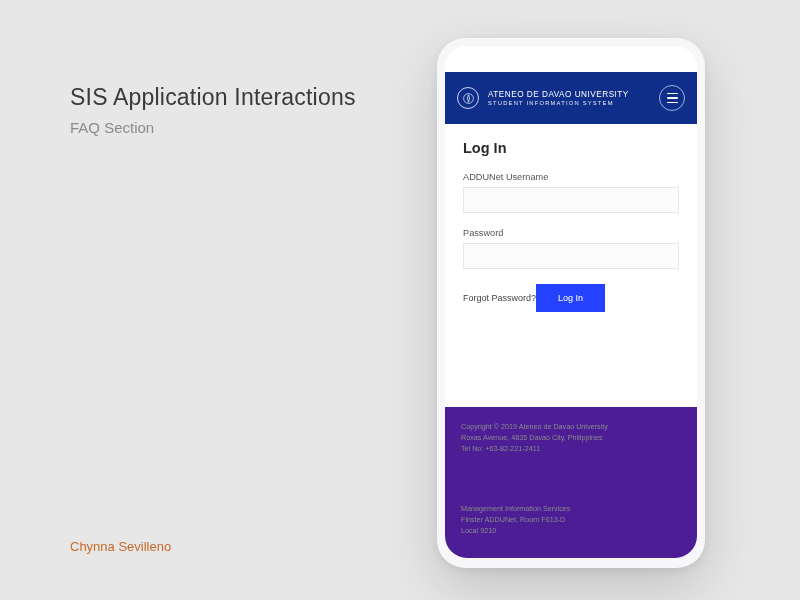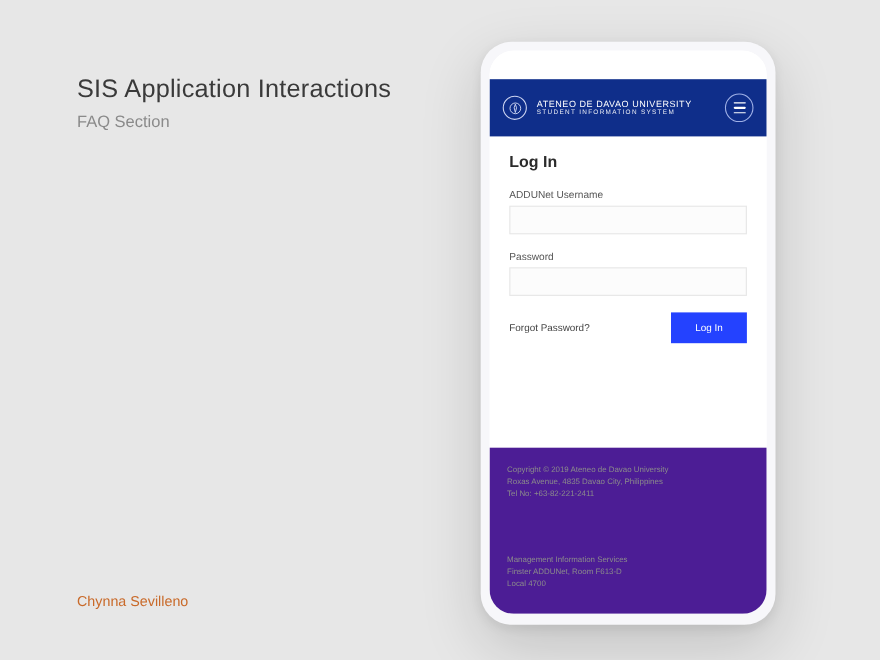--- a/index.html
+++ b/index.html
@@ -1,19 +1,19 @@
 <!DOCTYPE html>
 <html><head>
 <meta charset="utf-8">
 <style>
   * { margin: 0; padding: 0; box-sizing: border-box; }
   html, body { width: 800px; height: 600px; overflow: hidden; font-family: -apple-system, Helvetica, Arial, sans-serif; }
   body { background: #e7e7e7; position: relative; }
 
-  .title-block { position: absolute; left: 70px; top: 67px; }
+  .title-block { position: absolute; left: 70px; top: 84px; }
   .main-title { font-size: 23px; font-weight: 400; color: #3a3a3a; letter-spacing: 0.2px; }
   .subtitle { font-size: 15px; color: #8a8a8a; margin-top: 8px; font-weight: 400; }
 
   .credit { position: absolute; left: 70px; bottom: 46px; font-size: 13px; color: #c96a2a; }
 
   
   .phone {
     position: absolute;
     left: 437px;
     top: 38px;
@@ -71,21 +71,21 @@
   .menu-btn span { display: block; width: 11px; height: 1.6px; background: #fff; border-radius: 1px; }
 
   .login-card { padding: 16px 18px 10px; flex: 0 0 auto; }
   .login-title { font-size: 14.5px; font-weight: 700; color: #2b2b2b; margin-bottom: 16px; }
   .field-label { font-size: 9.2px; color: #555; margin-bottom: 5px; }
   .text-input {
     width: 100%; height: 26px; border: 1px solid #e6e6e6; background: #fcfcfc;
     font-size: 10px; padding: 0 6px; outline: none;
   }
   .field-group { margin-bottom: 15px; }
-  .action-row { display: flex; align-items: center; justify-content: space-between; margin-top: 10px; }
+  .action-row { display: flex; align-items: center; justify-content: flex-start; margin-top: 10px; }
   .forgot-link { font-size: 9px; color: #444; }
   .login-btn {
     background: #2442ff; color: #fff; border: none; font-size: 9px;
     padding: 9px 22px; cursor: pointer;
   }
 
   .spacer { flex: 1 1 auto; }
 
   .footer {
     background: #4c1d95; color: #8b8b8b; font-size: 7.2px; line-height: 1.55;
@@ -152,18 +152,18 @@
 
     <div class="footer">
       <div class="footer-block">
         <div>Copyright © 2019 Ateneo de Davao University</div>
         <div>Roxas Avenue, 4835 Davao City, Philippines</div>
         <div>Tel No: +63-82-221-2411</div>
       </div>
       <div class="footer-block">
         <div>Management Information Services</div>
         <div>Finster ADDUNet, Room F613-D</div>
-        <div>Local 4700</div>
+        <div>Local 9210</div>
       </div>
     </div>
 
   </div>
 </div>
 
 </body></html>

